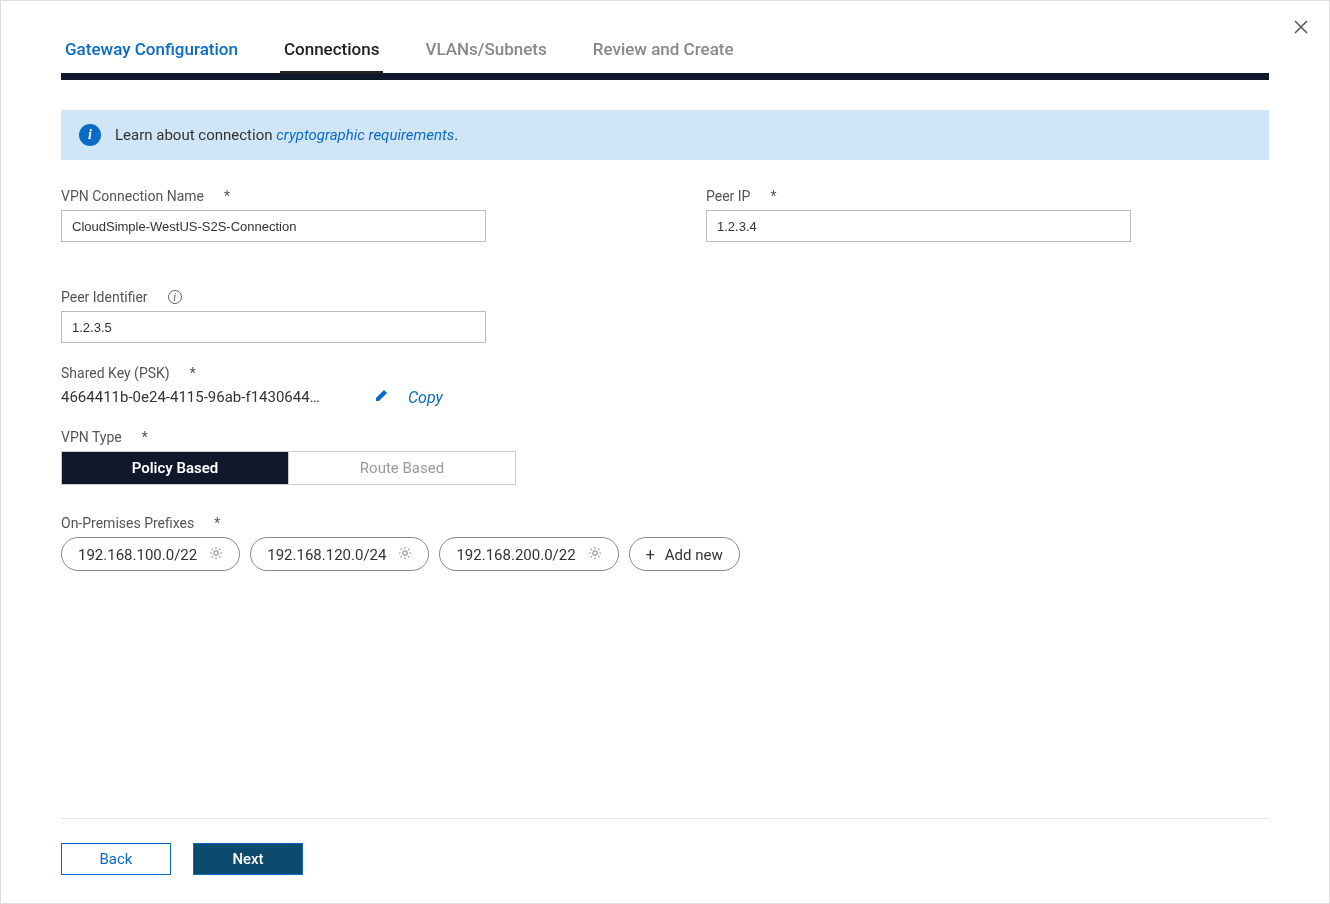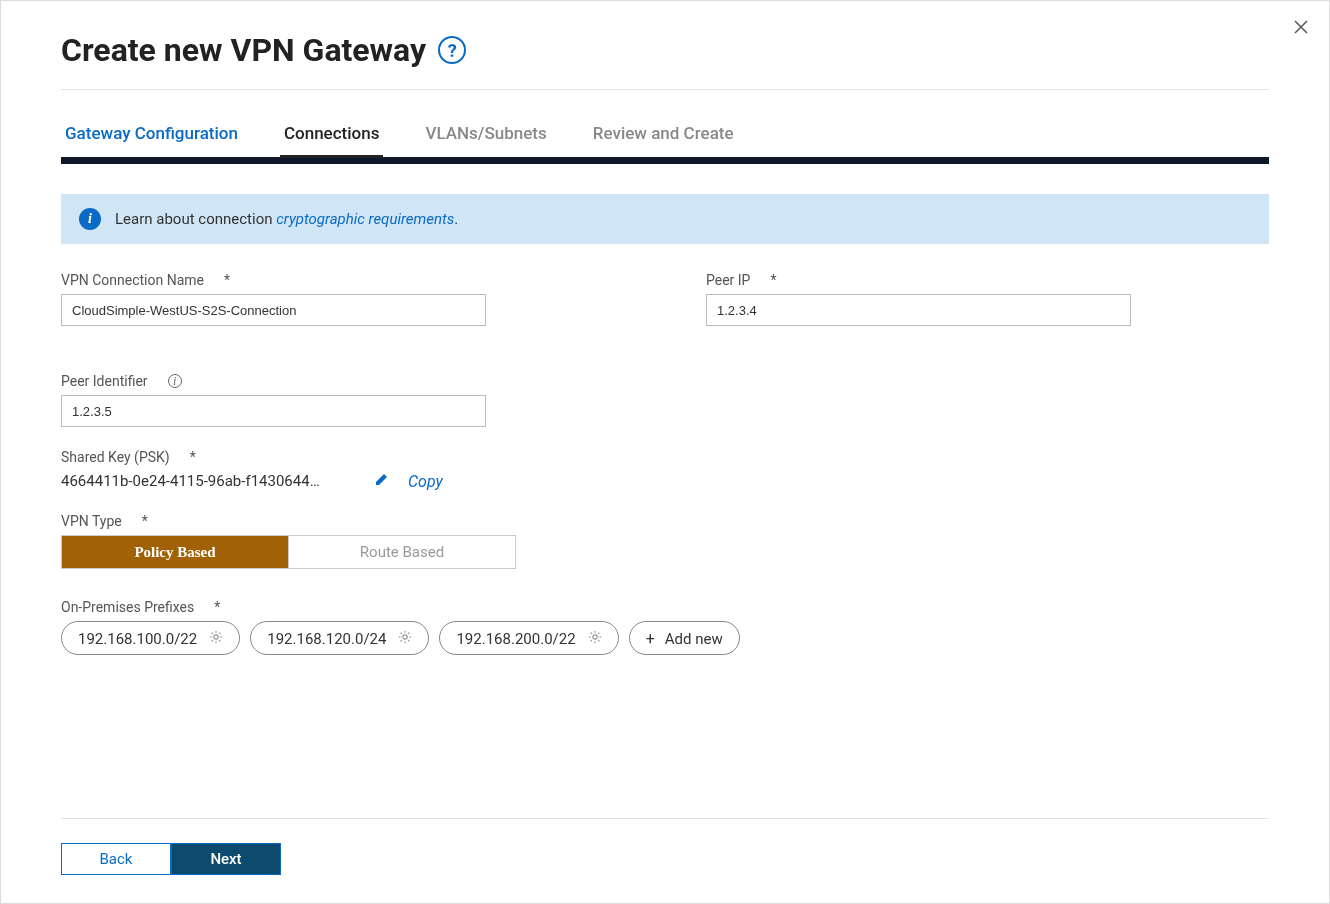--- a/index.html
+++ b/index.html
@@ -162,24 +162,23 @@
       flex: 1;
       display: flex;
       align-items: center;
       justify-content: center;
       font-size: 15px;
       cursor: pointer;
       color: #999;
       background: #fff;
     }
     .toggle-btn.selected {
-      background: #a16207;
+      background: #0f172a;
       color: #fff;
       font-weight: 600;
-      font-family: Liberation Serif, serif;
     }
     .toggle-btn:not(:last-child) { border-right: 1px solid #ccc; }
     .prefixes-row {
       display: flex;
       gap: 10px;
       flex-wrap: wrap;
     }
     .pill {
       display: inline-flex;
       align-items: flex-end;
@@ -195,20 +194,21 @@
     .pill-add { cursor: pointer; gap: 10px; }
     .pill-add-plus { font-size: 16px; color: #333; }
     .footer {
       position: absolute;
       left: 60px;
       right: 60px;
       bottom: 28px;
       border-top: 1px solid #e3e3e3;
       padding-top: 24px;
       display: flex;
+      gap: 22px;
     }
     .btn {
       width: 110px;
       height: 32px;
       display: flex;
       align-items: center;
       justify-content: center;
       font-size: 15px;
       cursor: pointer;
     }
@@ -240,24 +240,20 @@
 </head>
 <body>
 
 <div class="close-btn">
   <svg width="16" height="16" viewBox="0 0 16 16">
       <path d="M2 2 L14 14 M14 2 L2 14" stroke="#555" stroke-width="1.5" fill="none"></path>
     </svg>
 </div>
 
 <div class="container">
-  <div class="page-title">
-    <span>Create new VPN Gateway</span>
-    <span class="help-icon">?</span>
-  </div>
 
   <div class="tabs">
     <div class="tab done">Gateway Configuration</div>
     <div class="tab active">Connections</div>
     <div class="tab">VLANs/Subnets</div>
     <div class="tab">Review and Create</div>
   </div>
 
   <div class="info-banner">
     <span class="info-icon">i</span>

